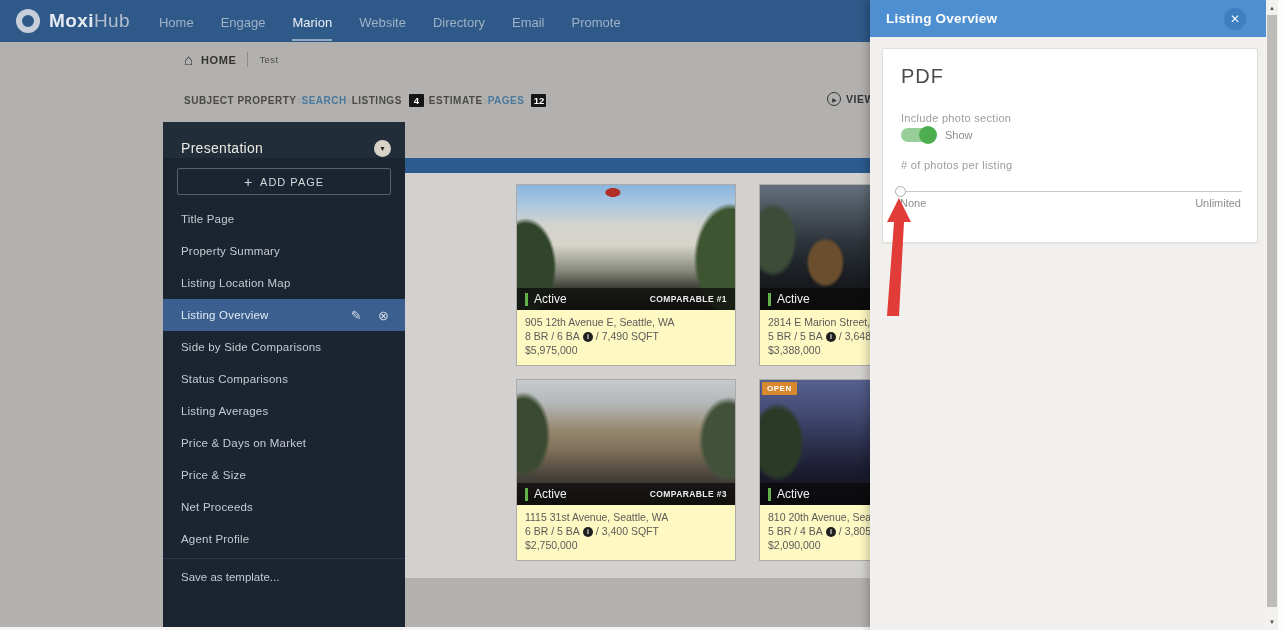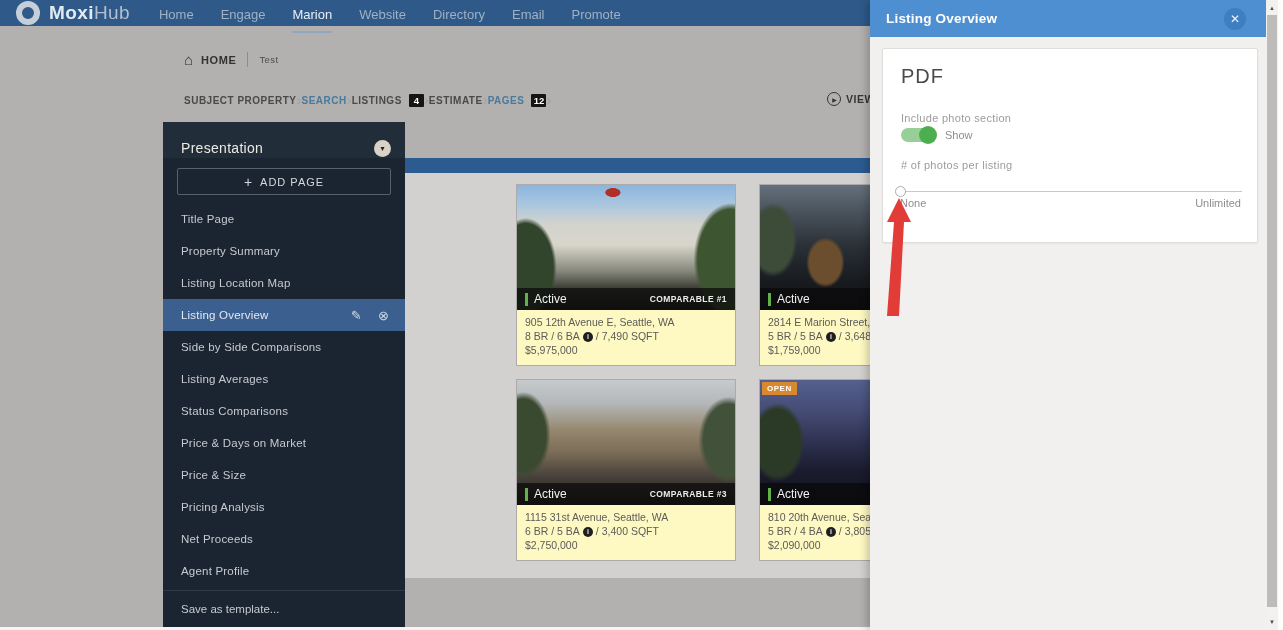--- a/index.html
+++ b/index.html
@@ -1,20 +1,20 @@
 <!DOCTYPE html>
 <html><head>
 <meta charset="utf-8">
 <style>
   * { margin:0; padding:0; box-sizing:border-box; }
   body { background:#888; font-family:"Liberation Sans", sans-serif; }
   .app { position:relative; width:1283px; height:630px; overflow:hidden; background:#b2b1af; }
 
   
-  .navbar { position:absolute; left:0; top:0; width:1283px; height:26px; background:#2e5988;
+  .navbar { position:absolute; left:0; top:0; width:1283px; height:42px; background:#2e5988;
             display:flex; align-items:center; padding-left:16px; }
   .logo-wrap { display:flex; align-items:center; gap:9px; }
   .logo-ring { width:24px; height:24px; border-radius:50%; border:6px solid #c6cfd9; background:transparent; }
   .brand { font-size:19px; letter-spacing:.4px; }
   .brand b { color:#e4eaf1; font-weight:700; }
   .brand span { color:#b3bfce; font-weight:400; }
   .navlinks { display:flex; gap:27px; margin-left:29px; height:42px; align-items:center; }
   .nav-item { color:#9fb1c4; font-size:13px; cursor:pointer; padding:13px 0 11px; }
   .nav-item.active { color:#e9eff6; border-bottom:2px solid #92a8bf; padding-bottom:9px; }
 
@@ -217,21 +217,21 @@
         <span class="comparable"></span>
       </div>
     </div>
     <div class="card-info">
       <div style="white-space:nowrap;">2814 E Marion Street, Seattle</div>
       <div class="spec-line" style="white-space:nowrap;">
         <span>5 BR / 5 BA</span>
         <span class="info-icon">i</span>
         <span>/ 3,648 SQFT</span>
       </div>
-      <div>$1,759,000</div>
+      <div>$3,388,000</div>
     </div>
   </div>
 
   <div class="photo-card" style="left:517px; top:380px;">
     <div class="photo p3">
       <div class="statusbar">
         <span class="green-bar"></span>
         <span class="status-label">Active</span>
         <span class="comparable">COMPARABLE #3</span>
       </div>
@@ -282,25 +282,24 @@
     <div class="sb-item">Property Summary</div>
     <div class="sb-item">Listing Location Map</div>
     <div class="sb-item selected">
       <span>Listing Overview</span>
       <span class="sb-item-icons">
         <span class="sb-icon">✎</span>
         <span class="sb-icon">⊗</span>
       </span>
     </div>
     <div class="sb-item">Side by Side Comparisons</div>
+    <div class="sb-item">Status Comparisons</div>
     <div class="sb-item">Listing Averages</div>
-    <div class="sb-item">Status Comparisons</div>
     <div class="sb-item">Price &amp; Days on Market</div>
     <div class="sb-item">Price &amp; Size</div>
-    <div class="sb-item">Pricing Analysis</div>
     <div class="sb-item">Net Proceeds</div>
     <div class="sb-item">Agent Profile</div>
     <div class="sb-footer">Save as template...</div>
   </div>
 
   <div class="drawer">
     <div class="drawer-header">
       <span class="drawer-title">Listing Overview</span>
     </div>
     <div class="close-btn">

